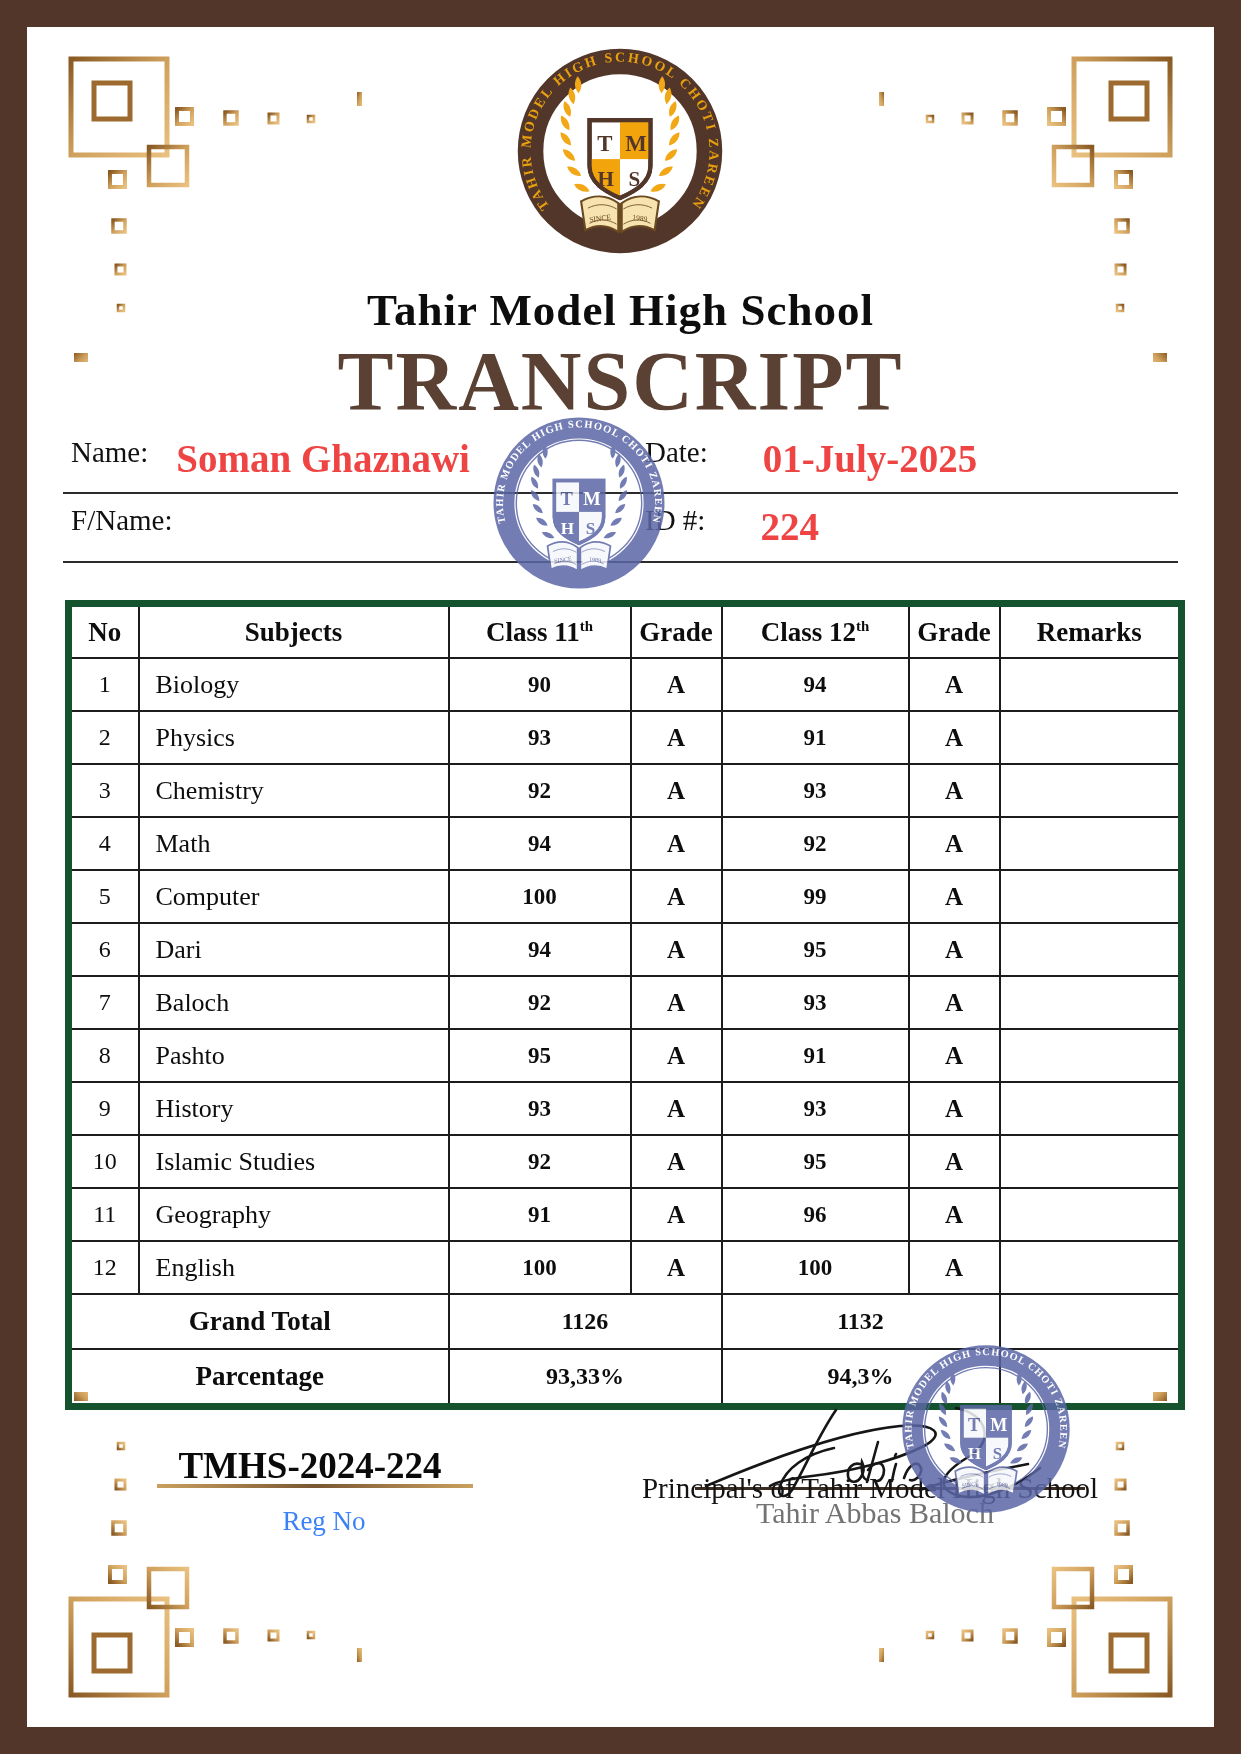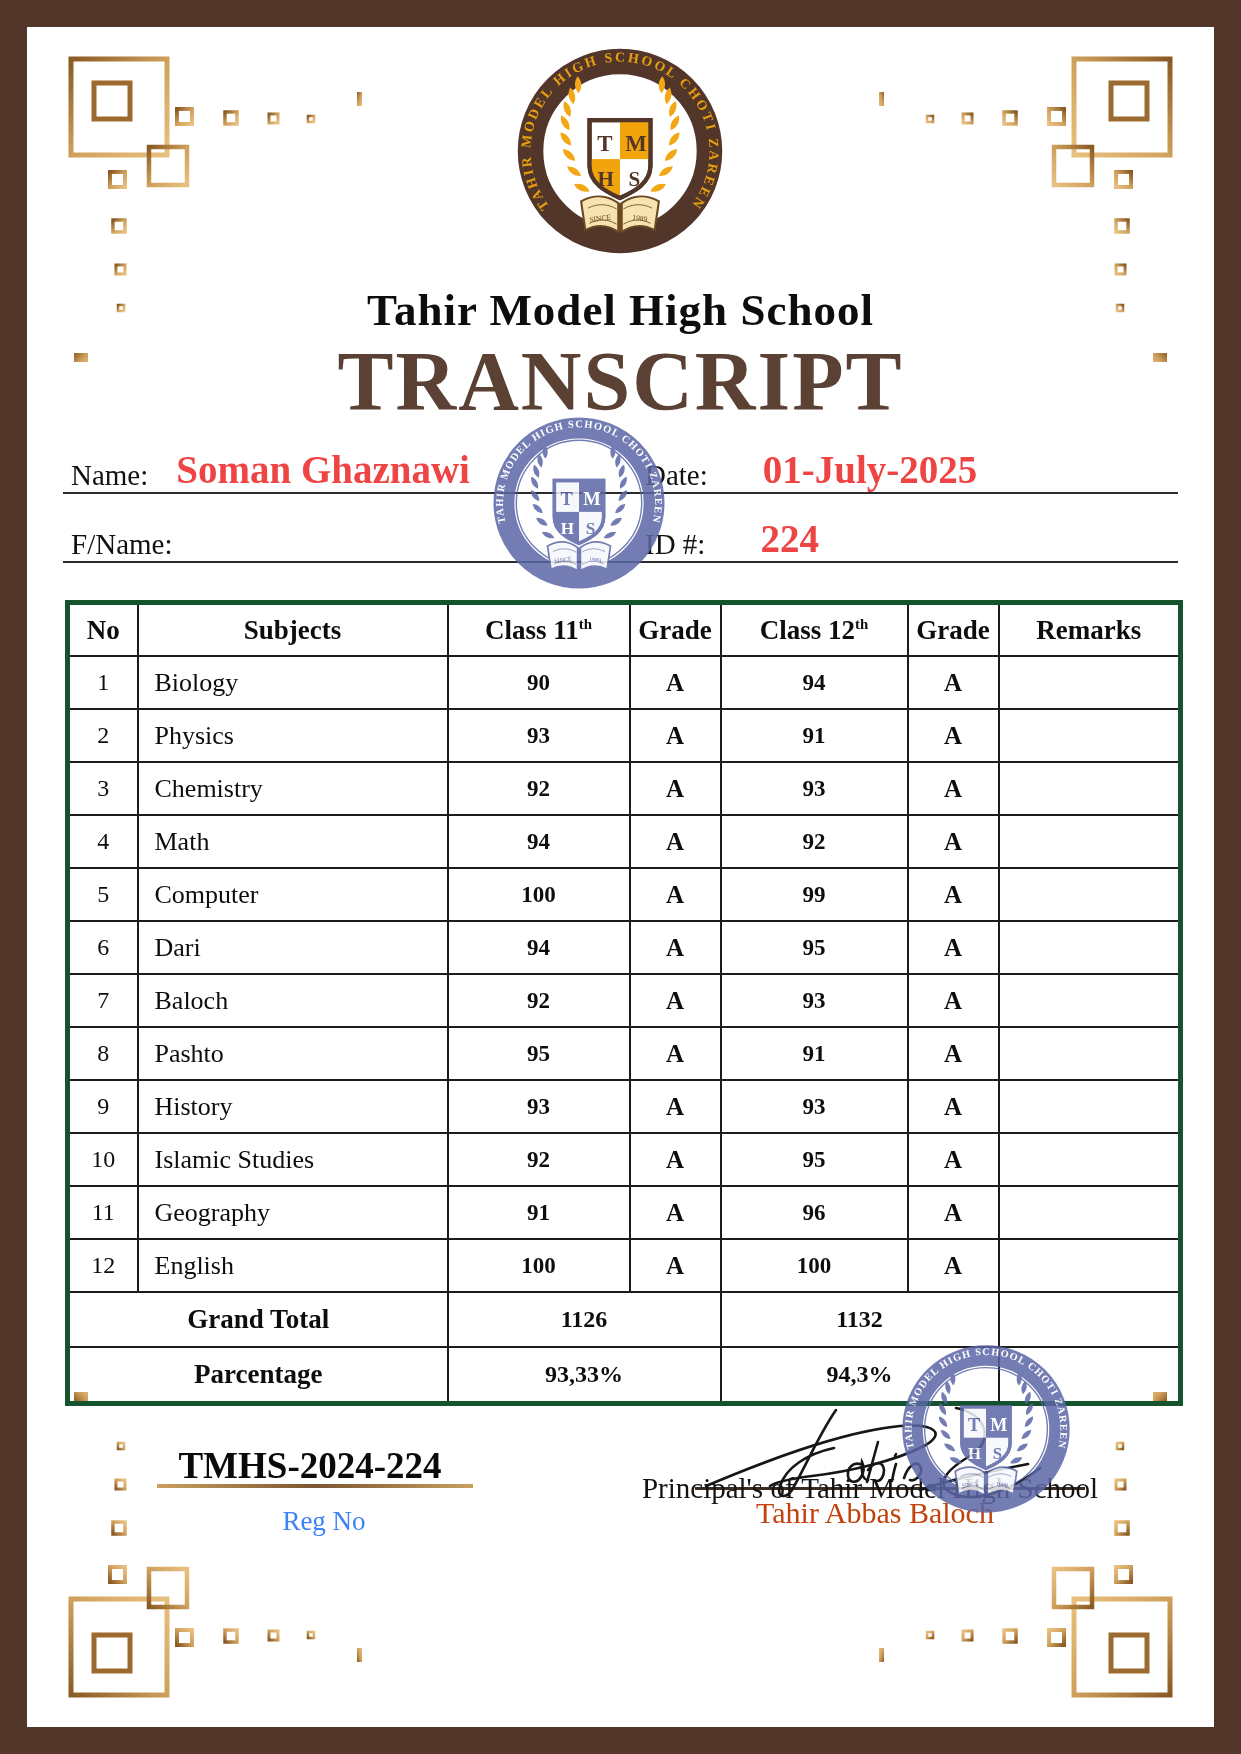--- a/index.html
+++ b/index.html
@@ -15,62 +15,62 @@
   .corner.br{right:27px;bottom:27px;transform:scale(-1,-1);}
 
   
   .logo{position:absolute;left:502px;top:38px;width:236px;height:232px;z-index:2;}
   .school-title{position:absolute;left:0;top:284px;width:100%;text-align:center;
                 font-size:45px;font-weight:bold;color:#0d0d0d;letter-spacing:1px;}
   .doc-title{position:absolute;left:0;top:340px;width:100%;text-align:center;
              font-size:84px;font-weight:bold;color:#5a4133;letter-spacing:2px;line-height:1;}
 
   
-  .field{position:absolute;border-bottom:2.5px solid #2b2b2b;display:flex;align-items:flex-end;}
+  .field{position:absolute;border-bottom:2.5px solid #2b2b2b;display:flex;align-items:flex-start;}
   .field .lbl{font-size:29px;color:#111;}
   .field .val{font-size:39px;font-weight:bold;color:#ef4444;white-space:nowrap;}
   .f-name{left:63px;top:436px;width:520px;height:56px;}
   .f-date{left:600px;top:436px;width:578px;height:56px;}
   .f-fname{left:63px;top:504px;width:520px;height:57px;}
   .f-id{left:600px;top:504px;width:578px;height:57px;}
   .ml8{margin-left:8px;} .ml28{margin-left:28px;} .ml45{margin-left:45px;} .ml55{margin-left:55px;}
 
   
   .stamp{position:absolute;opacity:.85;z-index:4;}
   .stamp.mid{left:484px;top:408px;width:190px;height:190px;}
   .stamp.bottom{left:893px;top:1336px;width:186px;height:186px;}
   .signature{position:absolute;left:688px;top:1402px;width:392px;height:98px;z-index:3;}
   .sig-line{position:absolute;left:695px;top:1487px;width:390px;height:3px;background:#3a2c21;}
 
   
   .marks-table{position:absolute;left:65px;top:600px;z-index:2;}
   table{border-collapse:collapse;table-layout:fixed;width:1113px;background:transparent;}
   th,td{border:2px solid #1c1c1c;overflow:hidden;}
-  table{border:5px solid #14532d;}
+  table{border:7px solid #14532d;}
   th{height:48px;font-size:27px;font-weight:bold;color:#0d0d0d;text-align:center;}
   td{height:49px;color:#0d0d0d;}
   sup{font-size:0.55em;}
   .c-no{text-align:center;font-size:24px;}
   .c-subj{padding-left:16px;font-size:26px;}
   .c-mark{text-align:center;font-weight:bold;font-size:23px;}
   .c-grade{text-align:center;font-weight:bold;font-size:25px;}
   .c-rem{}
   .gt td{height:51px;}
   .c-gtlabel{text-align:center;font-weight:bold;font-size:27px;}
   .c-total{text-align:center;font-weight:bold;font-size:24px;}
 
   
   .reg-value{position:absolute;left:110px;top:1444px;width:400px;text-align:center;
              font-size:37px;font-weight:bold;color:#0a0a0a;}
   .reg-line{position:absolute;left:157px;top:1484px;width:316px;height:4px;
             background:linear-gradient(90deg,#caa05f,#7a5632,#caa05f);}
   .reg-label{position:absolute;left:124px;top:1506px;width:400px;text-align:center;
              font-size:27px;color:#3b82f6;}
   .principal-name{position:absolute;left:670px;top:1496px;width:410px;text-align:center;
-                  font-size:30px;color:#c2410c;z-index:2;}
+                  font-size:30px;color:#737373;z-index:2;}
   .principal-title{position:absolute;left:640px;top:1458px;width:460px;text-align:center;
                    font-size:29px;color:#131313;z-index:2;margin-top:14px;}
 </style>
 </head>
 <body>
 
 <div class="page">
 
   <svg width="0" height="0" style="position:absolute" aria-hidden="true">
     <defs>

